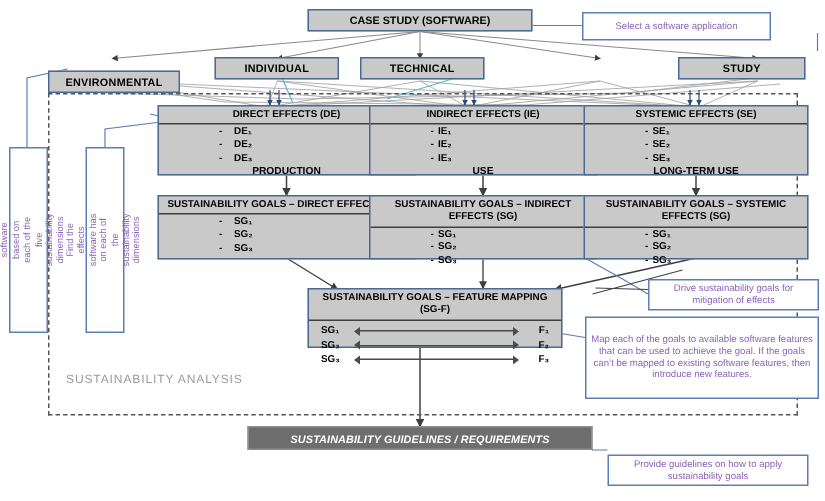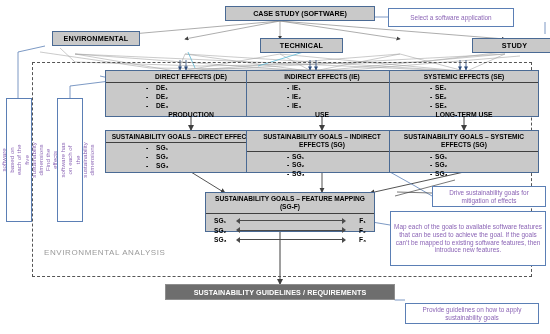--- a/index.html
+++ b/index.html
@@ -3,21 +3,21 @@
 <meta charset="utf-8">
 <style>
   html,body{margin:0;padding:0;background:#ffffff;}
   body{width:550px;height:334px;overflow:hidden;
        font-family:"Liberation Sans","DejaVu Sans",sans-serif;}
   #canvas{position:relative;width:550px;height:334px;background:#fff;}
 
   
   .gbox{position:absolute;box-sizing:border-box;background:#c9c9c9;
         border:1.1px solid #4a6a94;color:#000;text-align:center;
-        font-weight:bold;display:flex;align-items:center;justify-content:center;margin-left:20px;}
+        font-weight:bold;display:flex;align-items:center;justify-content:center;}
 
   .dim{height:15px;font-size:7.2px;letter-spacing:.2px;}
 
   .topbox{width:150px;height:15px;left:205px;top:6px;font-size:7.2px;}
 
   
   .stack{position:absolute;box-sizing:border-box;background:#c9c9c9;
          border:1.1px solid #4a6a94;}
   .stack .hd{font-size:6.6px;font-weight:bold;text-align:center;
              line-height:8.4px;padding:1.5px 2px 1.5px;color:#000;
@@ -47,21 +47,21 @@
   
   #dashed{position:absolute;left:32px;top:62px;width:500px;height:215px;
           border:1.3px dashed #555;box-sizing:border-box;background:transparent;}
   #analysis-label{position:absolute;left:44px;top:248px;font-size:8px;
           color:#9a9a9a;letter-spacing:.6px;font-weight:normal;}
 
   
   #guidelines{position:absolute;left:165px;top:284px;width:230px;height:16px;
           background:#6e6e6e;border:1.3px solid #8e8e8e;color:#fff;
           font-size:7.2px;font-weight:bold;display:flex;align-items:center;
-          justify-content:center;box-sizing:border-box;letter-spacing:.1px;}
+          justify-content:center;box-sizing:border-box;letter-spacing:.1px;font-style:italic;}
 
   
   .note{position:absolute;box-sizing:border-box;border:1px solid #5b7fb5;
         background:#fff;color:#8b64b5;font-size:6.4px;line-height:7.6px;
         text-align:center;display:flex;align-items:center;justify-content:center;
         padding:1px 2px;}
   .vnote{position:absolute;box-sizing:border-box;border:1px solid #5b7fb5;
         background:#fff;color:#8b64b5;font-size:6.2px;line-height:7.4px;
         text-align:center;}
   .vnote span{display:block;transform:rotate(-90deg);transform-origin:center;
@@ -150,25 +150,26 @@
       <path d="M390,225 L372,222"></path>
       <path d="M405,300 L395,300 L380,290"></path>
     </g>
     <g stroke="#3f3f3f" stroke-width="0.7" fill="none">
       <path d="M455,180 L395,196"></path>
       <path d="M397,192 L432,193"></path>
     </g>
   </svg>
 
   <div id="dashed"></div>
-  <div id="analysis-label">ENVIRONMENTAL ANALYSIS</div>
+  <div id="analysis-label">SUSTAINABILITY ANALYSIS</div>
 
   <div class="gbox topbox">CASE STUDY (SOFTWARE)</div>
 
-  <div class="gbox dim" style="left:32px;top:31px;width:88px;">ENVIRONMENTAL</div>
+  <div class="gbox dim" style="left:32px;top:47px;width:88px;">ENVIRONMENTAL</div>
+  <div class="gbox dim" style="left:143px;top:38px;width:83px;">INDIVIDUAL</div>
   <div class="gbox dim" style="left:240px;top:38px;width:83px;">TECHNICAL</div>
   <div class="gbox dim" style="left:452px;top:38px;width:85px;">STUDY</div>
 
   <div class="stack" style="left:105px;top:70px;width:172px;height:47px;">
     <div class="hd">DIRECT EFFECTS (DE)</div>
     <div class="bd">
       <div class="li">DE₁</div>
       <div class="li">DE₂</div>
       <div class="li">DE₃</div>
     </div>

